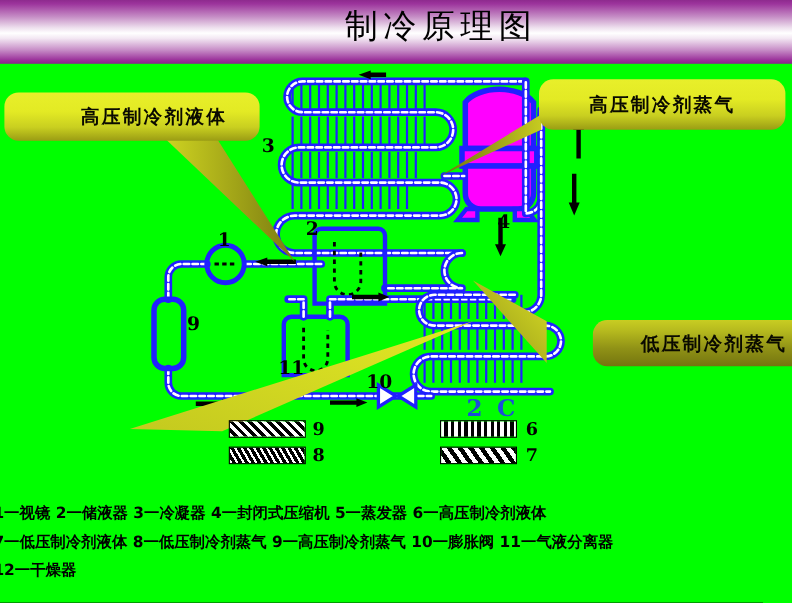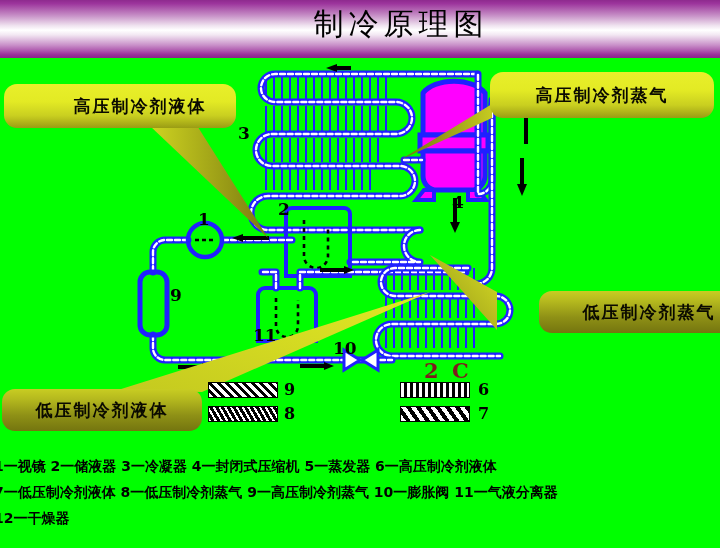--- a/index.html
+++ b/index.html
@@ -80,21 +80,21 @@
     font-weight: bold;
     font-size: 17px;
     color: #000;
     z-index: 7;
   }
   .temp-label {
     position: absolute;
     font-family: "DejaVu Serif", "Liberation Serif", serif;
     font-weight: bold;
     font-size: 21px;
-    color: #7f1d1d;
+    color: #1d4ed8;
     letter-spacing: 3px;
     z-index: 7;
   }
 
   
   .swatch {
     position: absolute;
     width: 68px; height: 14px;
     background: #000;
     border: 1px solid #000;
@@ -421,23 +421,20 @@
 
   <div class="callout co-bright" id="callout-hp-liquid">
     <span>高压制冷剂液体</span>
   </div>
   <div class="callout co-bright" id="callout-hp-vapor">
     <span>高压制冷剂蒸气</span>
   </div>
   <div class="callout co-dark" id="callout-lp-vapor">
     <span>低压制冷剂蒸气</span>
   </div>
-  <div class="callout co-dark" id="callout-lp-liquid">
-    <span>低压制冷剂液体</span>
-  </div>
 
   <div class="num" style="left:198px; top:209px;">1</div>
   <div class="num" style="left:278px; top:199px;">2</div>
   <div class="num" style="left:238px; top:123px;">3</div>
   <div class="num" style="left:452px; top:192px;">4</div>
   <div class="num" style="left:333px; top:323px;margin-top:15px;">10</div>
   <div class="num" style="left:253px; top:325px;">11</div>
   <div class="num" style="left:170px; top:285px;">9</div>
 
   <div class="temp-label" style="left:424px; top:358px;">2 C</div>

